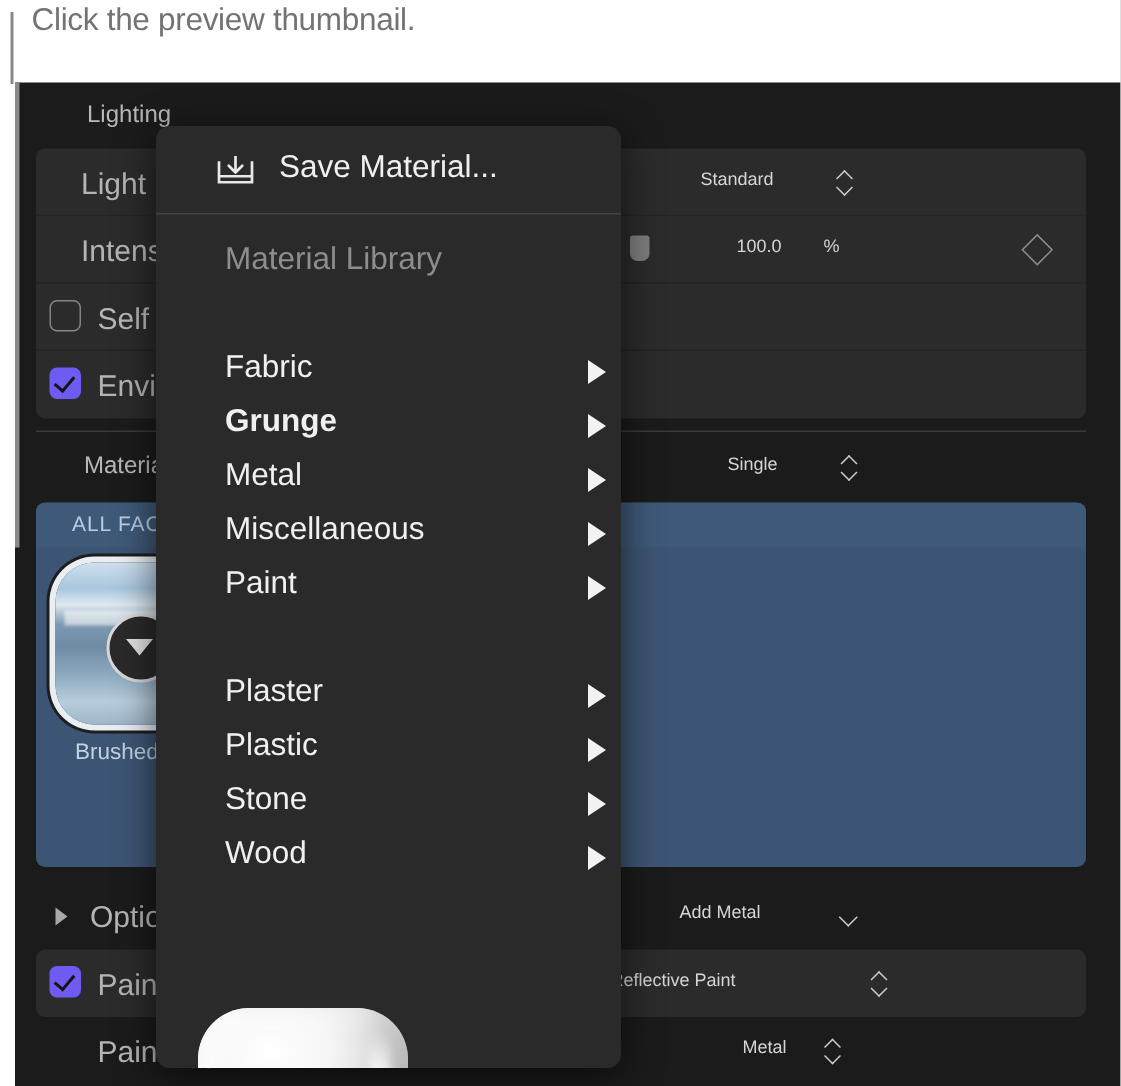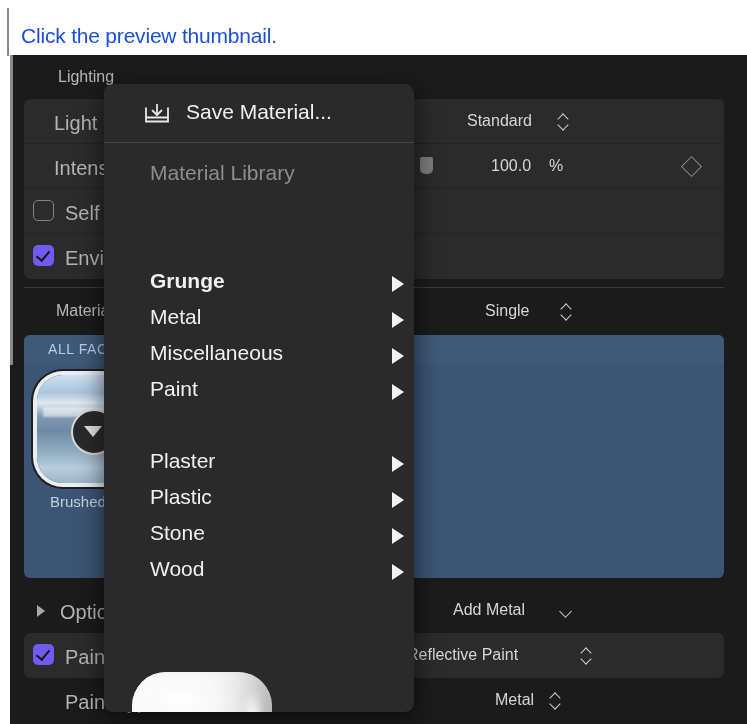--- a/index.html
+++ b/index.html
@@ -24,24 +24,23 @@
   .caption-area {
     position: absolute;
     left: 0; top: 0;
     width: 747px; height: 55px;
     background: #ffffff;
   }
   .caption-text {
     position: absolute;
     left: 21px; top: 2px;
     font-size: 21px;
-    color: #1d4ed8;
+    color: #737373;
     letter-spacing: -0.2px;
     white-space: nowrap;
-    margin-top: 22px;
   }
   .callout-line {
     position: absolute;
     left: 7px; top: 8px;
     width: 2px; height: 48px;
     background: #8a8a8a;
   }
   .callout-line-2 {
     position: absolute;
     left: 7px; top: 55px;
@@ -86,21 +85,21 @@
 
   .lbl {
     position: absolute;
     font-size: 20px;
     color: #b4b4b4;
     white-space: nowrap;
   }
 
   .val {
     position: absolute;
-    font-size: 16px;
+    font-size: 12px;
     color: #d6d6d6;
     white-space: nowrap;
   }
 
   
   .stepper {
     position: absolute;
     width: 11px; height: 16px;
   }
   .stepper::before, .stepper::after {
@@ -411,20 +410,24 @@
       </svg>
       <div class="menu-item-label" style="left:70px;">Save Material...</div>
     </div>
 
     <div class="menu-sep"></div>
 
     <div class="menu-item" style="top:73px;">
       <div class="menu-item-label dim">Material Library</div>
     </div>
 
+    <div class="menu-item" style="top:145px;">
+      <div class="menu-item-label">Fabric</div>
+      <div class="submenu-arrow"></div>
+    </div>
     <div class="menu-item" style="top:181px;font-weight:bold;">
       <div class="menu-item-label">Grunge</div>
       <div class="submenu-arrow"></div>
     </div>
     <div class="menu-item" style="top:217px;">
       <div class="menu-item-label">Metal</div>
       <div class="submenu-arrow"></div>
     </div>
     <div class="menu-item" style="top:253px;">
       <div class="menu-item-label">Miscellaneous</div>

